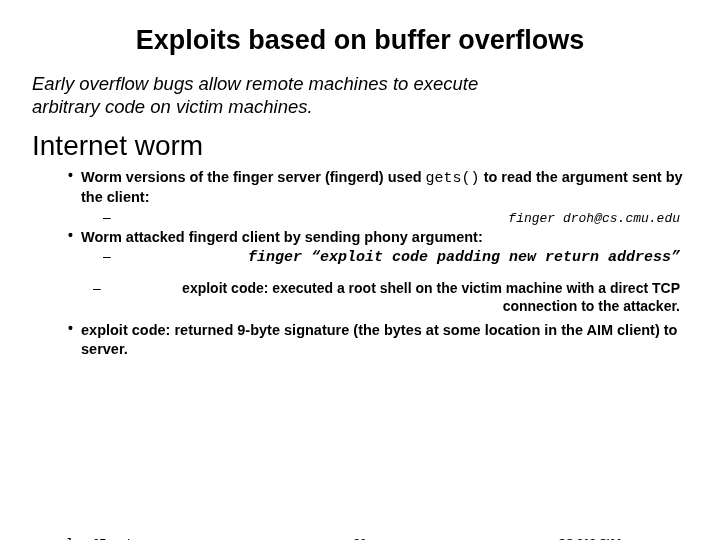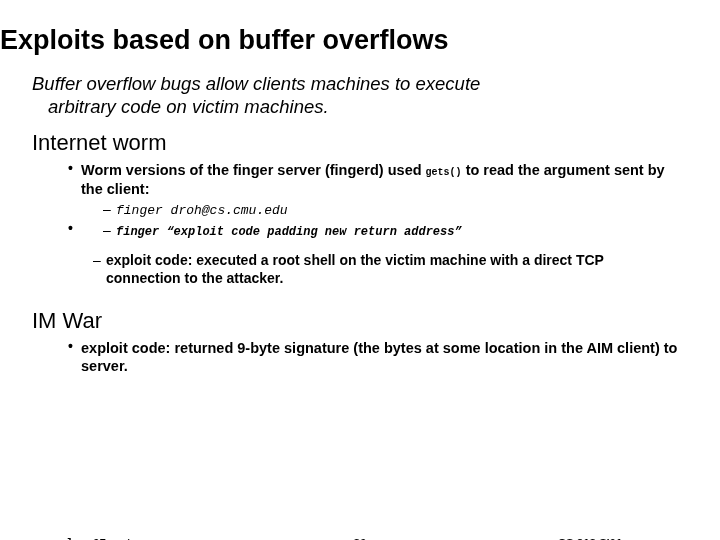--- a/index.html
+++ b/index.html
@@ -15,39 +15,39 @@
     overflow: hidden;
     position: relative;
   }
   .slide {
     width: 720px;
     height: 540px;
     position: relative;
     box-sizing: border-box;
   }
   .title {
+    text-align: center;
     font-size: 27px;
     font-weight: bold;
     letter-spacing: 0px;
     margin-top: 26px;
     margin-bottom: 0;
     line-height: 1.1;
   }
   .lead {
     font-size: 18.5px;
     font-style: italic;
     margin: 16px 28px 0 32px;
     line-height: 1.28;
   }
   .lead .indent2 {
     display: block;
-    margin-left: 16px;
   }
   .section-head {
-    font-size: 22px;
+    font-size: 28px;
     margin: 11px 0 0 32px;
     line-height: 1.15;
   }
   .section-head.imwar {
     margin-top: 20px;
   }
   ul.lvl1 {
     list-style: none;
     margin: 6px 0 0 0;
     padding: 0;
@@ -72,47 +72,48 @@
     margin: 1px 0 0 0;
     padding: 0;
   }
   ul.lvl2 > li {
     font-size: 14px;
     font-weight: bold;
     position: relative;
     margin: 0 10px 0 22px;
     padding-left: 13px;
     line-height: 1.3;
+    text-align: right;
   }
   ul.lvl2 > li::before {
     content: "\2013";
     position: absolute;
     left: 0;
     top: 0;
     font-weight: normal;
   }
   ul.lvl2 > li.tight {
     margin-left: 12px;
     margin-top: 11px;
   }
   .mono {
     font-family: "Liberation Mono", "DejaVu Sans Mono", monospace;
-    font-size: 10px;
-    font-weight: bold;
+    font-size: 15px;
+    font-weight: normal;
     letter-spacing: 0px;
   }
   .mono-i {
     font-family: "Liberation Mono", "DejaVu Sans Mono", monospace;
     font-size: 13px;
     font-style: italic;
     font-weight: normal;
   }
   .mono-b {
     font-family: "Liberation Mono", "DejaVu Sans Mono", monospace;
-    font-size: 12px;
+    font-size: 15px;
     font-weight: bold;
     font-style: italic;
   }
   .worm-block {
     margin-top: 5px;
   }
   .imwar-list > li {
     margin-bottom: 1px;
   }
   .footer {
@@ -150,42 +151,42 @@
   }
 </style>
 </head>
 <body>
 
 <div class="slide">
 
   <h1 class="title">Exploits based on buffer overflows</h1>
 
   <div class="lead">
-    <span>Buffer overflow bugs allow clients machines to execute</span>
+    <span>Early overflow bugs allow remote machines to execute</span>
     <span class="indent2">arbitrary code on victim machines.</span>
   </div>
 
   <div class="section-head">Internet worm</div>
 
   <ul class="lvl1 worm-block">
     <li>
       <span>Worm versions of the finger server (fingerd) used </span><span class="mono">gets()</span><span> to read the argument sent by the client:</span>
       <ul class="lvl2">
         <li><span class="mono-i">finger droh@cs.cmu.edu</span></li>
       </ul>
     </li>
     <li>
+      <span>Worm attacked fingerd client by sending phony argument:</span>
       <ul class="lvl2">
         <li><span class="mono-b">finger “exploit code   padding   new return address”</span></li>
         <li class="tight">exploit code: executed a root shell on the victim machine with a direct TCP connection to the attacker.</li>
       </ul>
     </li>
   </ul>
 
-  <div class="section-head imwar">IM War</div>
 
   <ul class="lvl1 imwar-list">
     <li>exploit code: returned 9-byte signature (the bytes at some location in the AIM client) to server.</li>
   </ul>
 
   <div class="footer">
     <div class="footer-left">class07.ppt</div>
     <div class="footer-center">– 30 –</div>
     <div class="footer-right">CS 213 S'01</div>
   </div>

